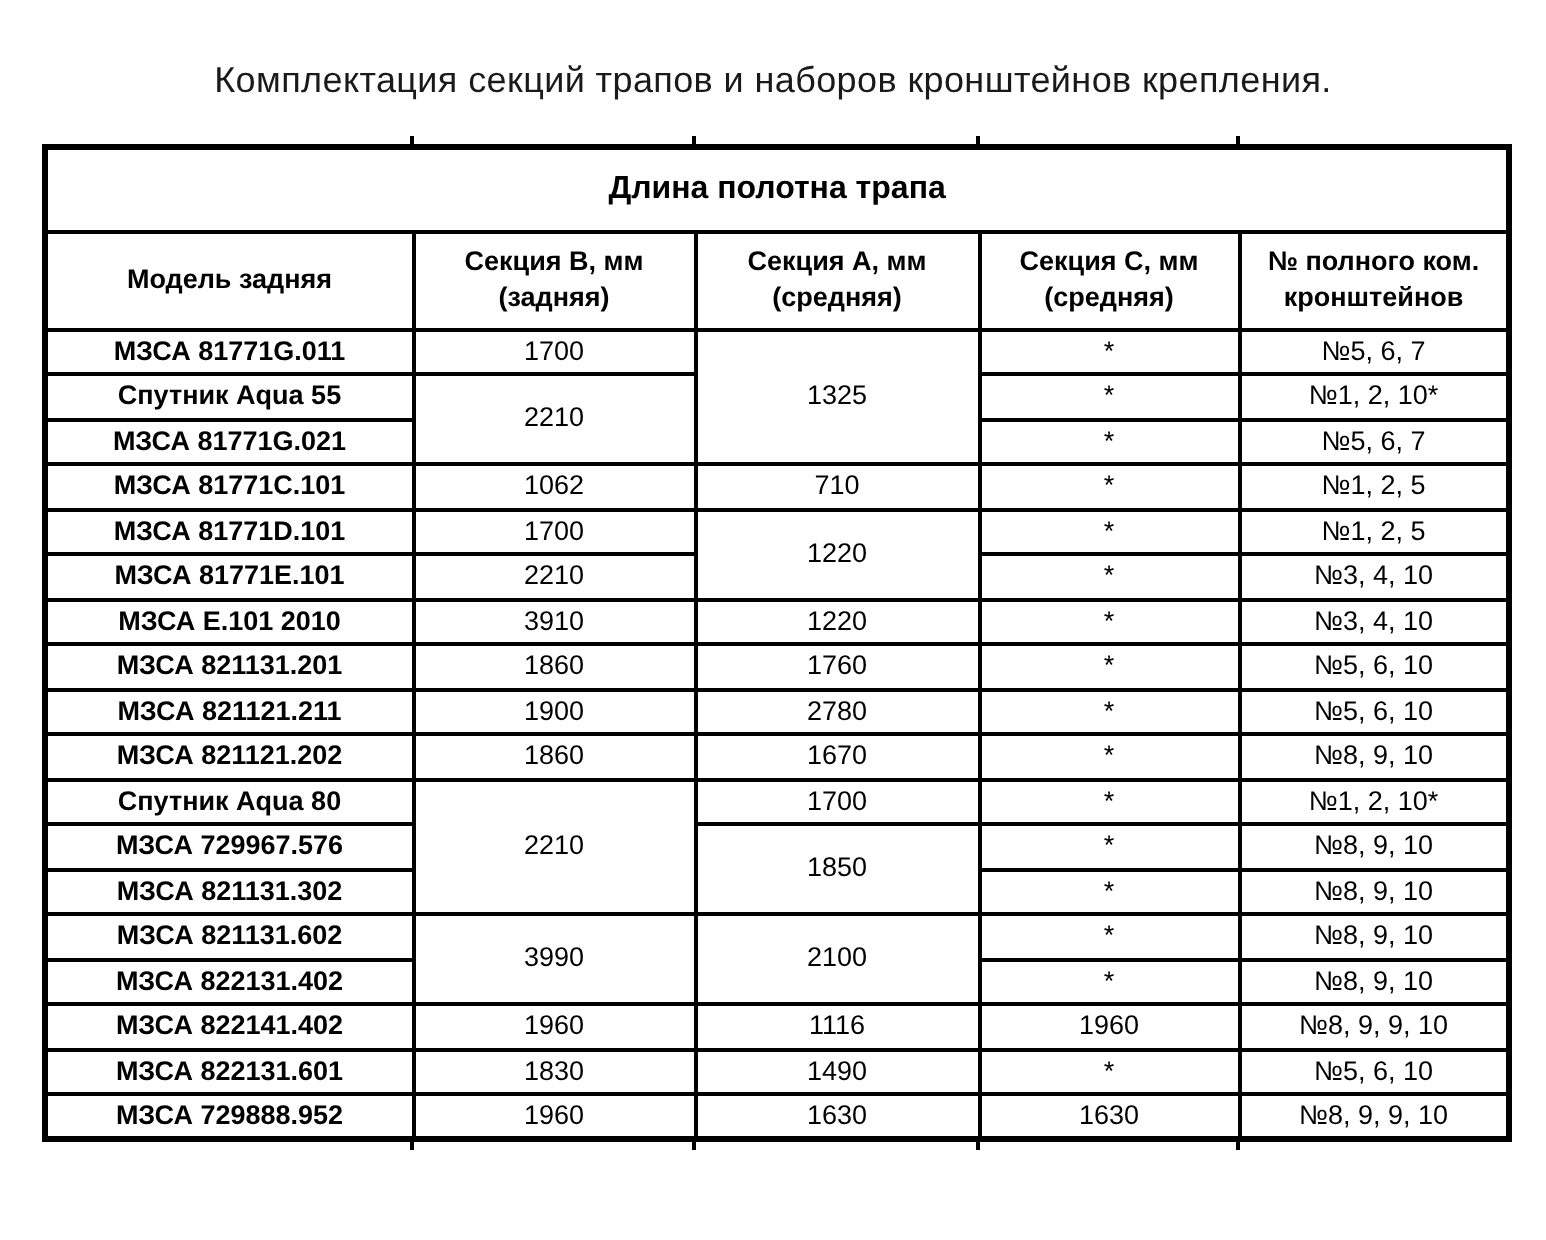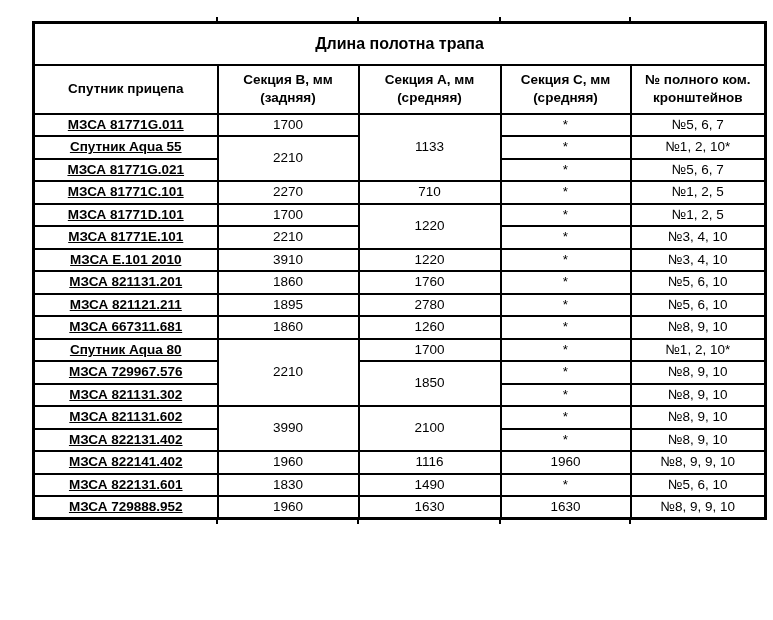--- a/index.html
+++ b/index.html
@@ -14,21 +14,21 @@
   .doc-title {
     margin-top: 30px;
     text-align: center;
     font-size: 18px;
     letter-spacing: 0.2px;
     color: #1a1a1a;
   }
   .table-wrap {
     position: relative;
     width: 732px;
-    margin: 21px 0 0 32px;
+    margin: 21px 0 0 21px;
   }
   table.ramp {
     border-collapse: collapse;
     table-layout: fixed;
     width: 732px;
     border: 3px solid #000;
   }
   table.ramp th, table.ramp td {
     border: 2px solid #000;
     text-align: center;
@@ -46,36 +46,37 @@
     font-size: 13.5px;
     font-weight: bold;
     line-height: 1.3;
   }
   .hl { display: block; }
   table.ramp td {
     height: 22.5px;
     font-size: 13.5px;
     line-height: 1.05;
   }
-  td.model { font-weight: bold; text-decoration: underline; }
+  td.model { font-weight: bold; }
   
   .tick {
     position: absolute;
     width: 2px; height: 5px;
     background: #000;
   }
   .tick.top { top: -4px; }
   .tick.bottom { bottom: -4px; }
   .t1 { left: 25.1%; } .t2 { left: 44.4%; } .t3 { left: 63.8%; } .t4 { left: 81.6%; }
 </style>
 </head>
 <body>
 
 <div class="page">
 
+  <div class="doc-title">Комплектация секций трапов и наборов кронштейнов крепления.</div>
 
   <div class="table-wrap">
     <div class="tick top t1"></div>
     <div class="tick top t2"></div>
     <div class="tick top t3"></div>
     <div class="tick top t4"></div>
     <div class="tick bottom t1"></div>
     <div class="tick bottom t2"></div>
     <div class="tick bottom t3"></div>
     <div class="tick bottom t4"></div>
@@ -89,21 +90,21 @@
           <col style="width:135px">
       </colgroup>
 
       <tbody>
           <tr>
         <th class="band" colspan="5">Длина полотна трапа</th>
       </tr>
 
       <tr class="colhead">
         <th>
-              <span class="hl">Спутник прицепа</span>
+              <span class="hl">Модель задняя</span>
             </th>
         <th>
               <span class="hl">Секция B, мм</span>
               <span class="hl">(задняя)</span>
             </th>
         <th>
               <span class="hl">Секция A, мм</span>
               <span class="hl">(средняя)</span>
             </th>
         <th>
@@ -112,38 +113,38 @@
             </th>
         <th>
               <span class="hl">№ полного ком.</span>
               <span class="hl">кронштейнов</span>
             </th>
       </tr>
 
       <tr>
         <td class="model">МЗСА 81771G.011</td>
         <td>1700</td>
-        <td rowspan="3">1133</td>
+        <td rowspan="3">1325</td>
         <td>*</td>
         <td>№5, 6, 7</td>
       </tr>
       <tr>
         <td class="model">Спутник Aqua 55</td>
         <td rowspan="2">2210</td>
         <td>*</td>
         <td>№1, 2, 10*</td>
       </tr>
       <tr>
         <td class="model">МЗСА 81771G.021</td>
         <td>*</td>
         <td>№5, 6, 7</td>
       </tr>
       <tr>
         <td class="model">МЗСА 81771C.101</td>
-        <td>2270</td>
+        <td>1062</td>
         <td>710</td>
         <td>*</td>
         <td>№1, 2, 5</td>
       </tr>
       <tr>
         <td class="model">МЗСА 81771D.101</td>
         <td>1700</td>
         <td rowspan="2">1220</td>
         <td>*</td>
         <td>№1, 2, 5</td>
@@ -163,29 +164,29 @@
       </tr>
       <tr>
         <td class="model">МЗСА 821131.201</td>
         <td>1860</td>
         <td>1760</td>
         <td>*</td>
         <td>№5, 6, 10</td>
       </tr>
       <tr>
         <td class="model">МЗСА 821121.211</td>
-        <td>1895</td>
+        <td>1900</td>
         <td>2780</td>
         <td>*</td>
         <td>№5, 6, 10</td>
       </tr>
       <tr>
-        <td class="model">МЗСА 667311.681</td>
+        <td class="model">МЗСА 821121.202</td>
         <td>1860</td>
-        <td>1260</td>
+        <td>1670</td>
         <td>*</td>
         <td>№8, 9, 10</td>
       </tr>
       <tr>
         <td class="model">Спутник Aqua 80</td>
         <td rowspan="3">2210</td>
         <td>1700</td>
         <td>*</td>
         <td>№1, 2, 10*</td>
       </tr>

